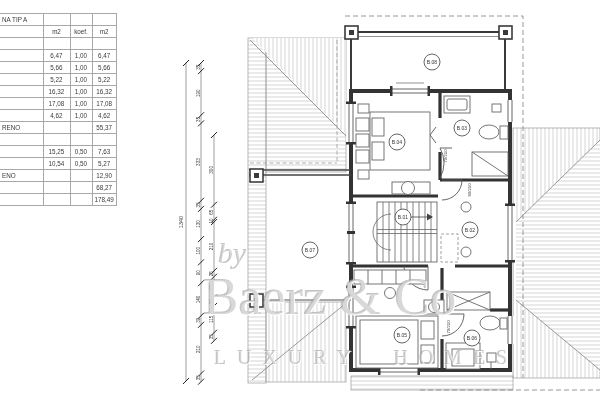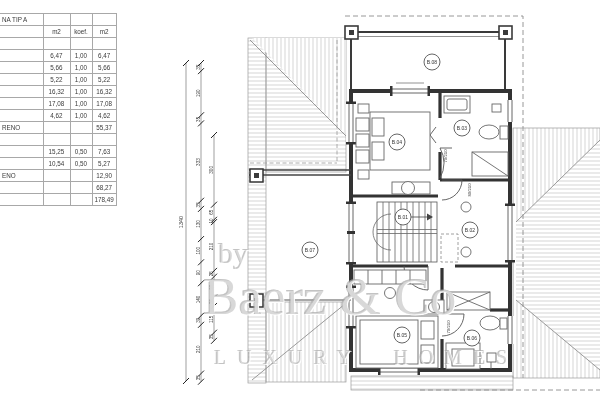--- a/index.html
+++ b/index.html
@@ -12,21 +12,21 @@
                  white-space:nowrap;}
   #area-table td.lbl{border-left:none;text-align:left;}
   #area-table td.num{text-align:center;}
   #area-table tr.hdr td{border-bottom:1px solid #a8a8a8;}
   
   #plan-svg{position:absolute;left:0;top:0;width:600px;height:400px;}
   
   .wm{position:absolute;color:rgba(186,186,186,0.55);
       text-shadow:1px 1px 0 rgba(255,255,255,0.95), -0.5px -0.5px 0 rgba(125,125,125,0.38);
       font-family:"Liberation Serif",serif;pointer-events:none;white-space:nowrap;}
-  #wm-by{left:218px;top:236px;font-size:30px;}
+  #wm-by{left:218px;top:236px;font-size:30px;font-style:italic;}
   #wm-brand{left:203px;top:266px;font-size:53px;}
   #wm-tagline{left:214px;top:346px;font-size:20px;letter-spacing:11px;word-spacing:16px;}
 </style>
 </head>
 <body>
 
 <div id="stage">
 
   <svg id="plan-svg" viewBox="0 0 600 400" xmlns="http://www.w3.org/2000/svg">
     <defs>

